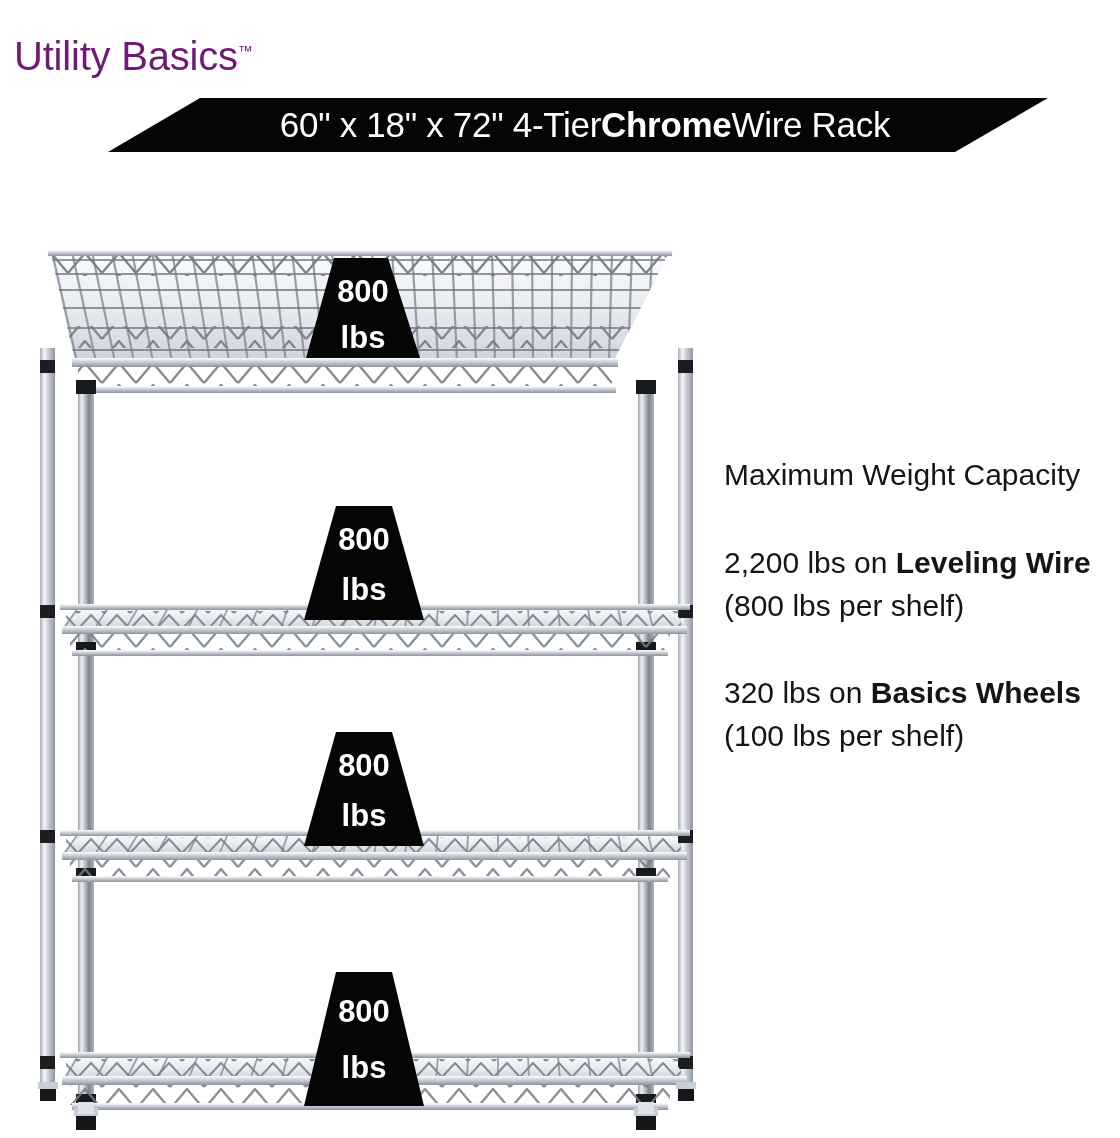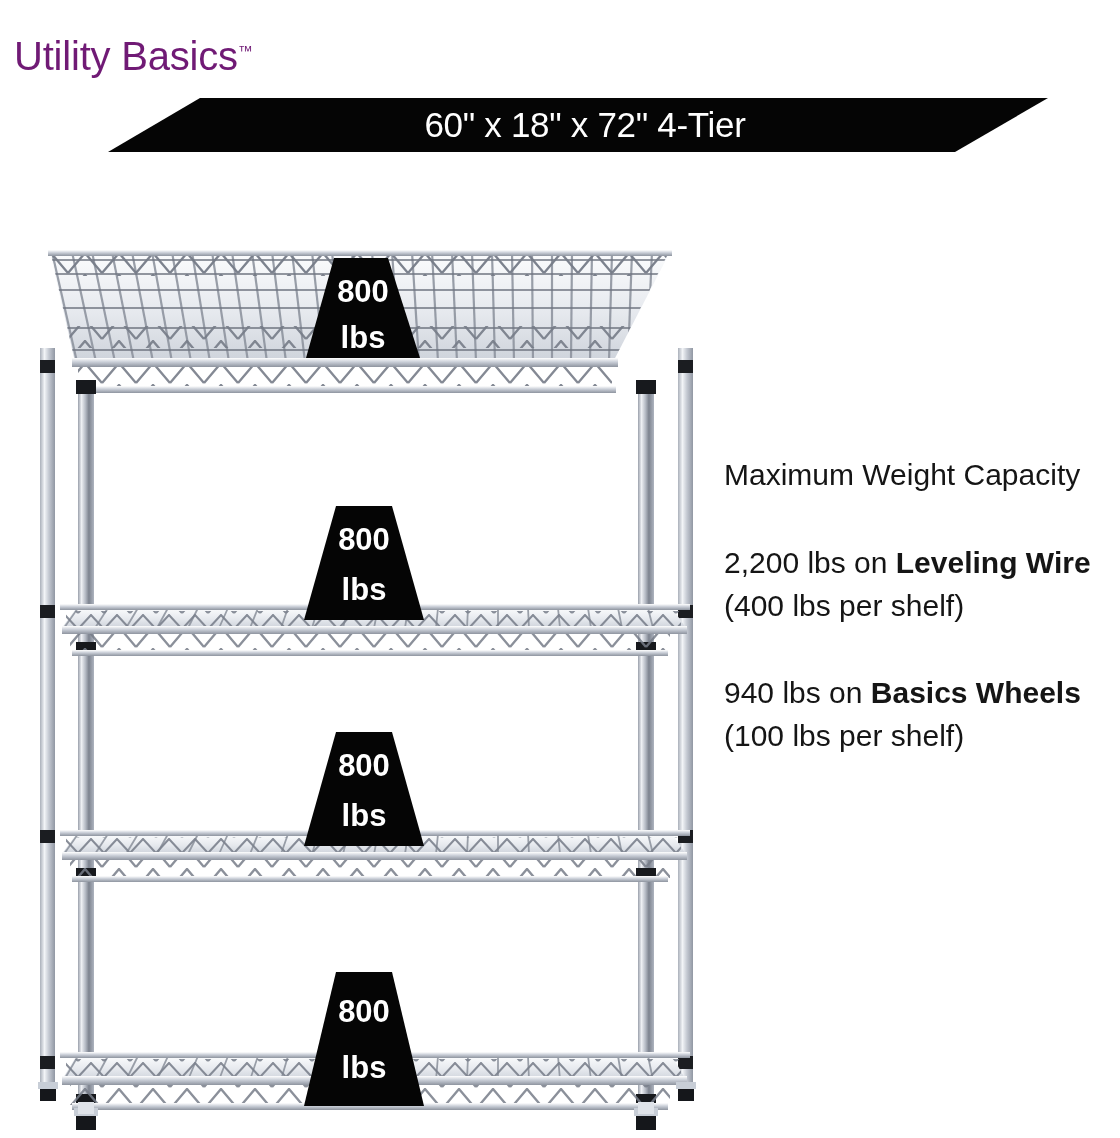--- a/index.html
+++ b/index.html
@@ -117,30 +117,32 @@
 <body>
 
 <div id="brand-title">
   <span>Utility Basics</span><span class="tm">™</span>
 </div>
 
 <div id="banner">
   <div class="banner-shape"></div>
   <div class="banner-text">
     <span>60" x 18" x 72" 4-Tier </span>
+      <b>Chrome</b>
+      <span> Wire Rack</span>
   </div>
 </div>
 
 <div id="copy-block">
   <p class="copy-heading">Maximum Weight Capacity</p>
   <p class="copy-para">
-    <span>2,200 lbs on </span><b>Leveling Wire</b><span> (400 lbs per shelf)</span>
+    <span>2,200 lbs on </span><b>Leveling Wire</b><span> (800 lbs per shelf)</span>
   </p>
   <p class="copy-para">
-    <span>940 lbs on </span><b>Basics Wheels</b><span> (100 lbs per shelf)</span>
+    <span>320 lbs on </span><b>Basics Wheels</b><span> (100 lbs per shelf)</span>
   </p>
 </div>
 
 <div id="rack-figure">
 <svg width="740" height="908" viewBox="0 0 740 908" xmlns="http://www.w3.org/2000/svg">
   <defs>
     <linearGradient id="postGrad" x1="0" y1="0" x2="1" y2="0">
       <stop offset="0%" stop-color="#9aa0ab"></stop>
       <stop offset="22%" stop-color="#eef0f4"></stop>
       <stop offset="46%" stop-color="#b7bcc6"></stop>

